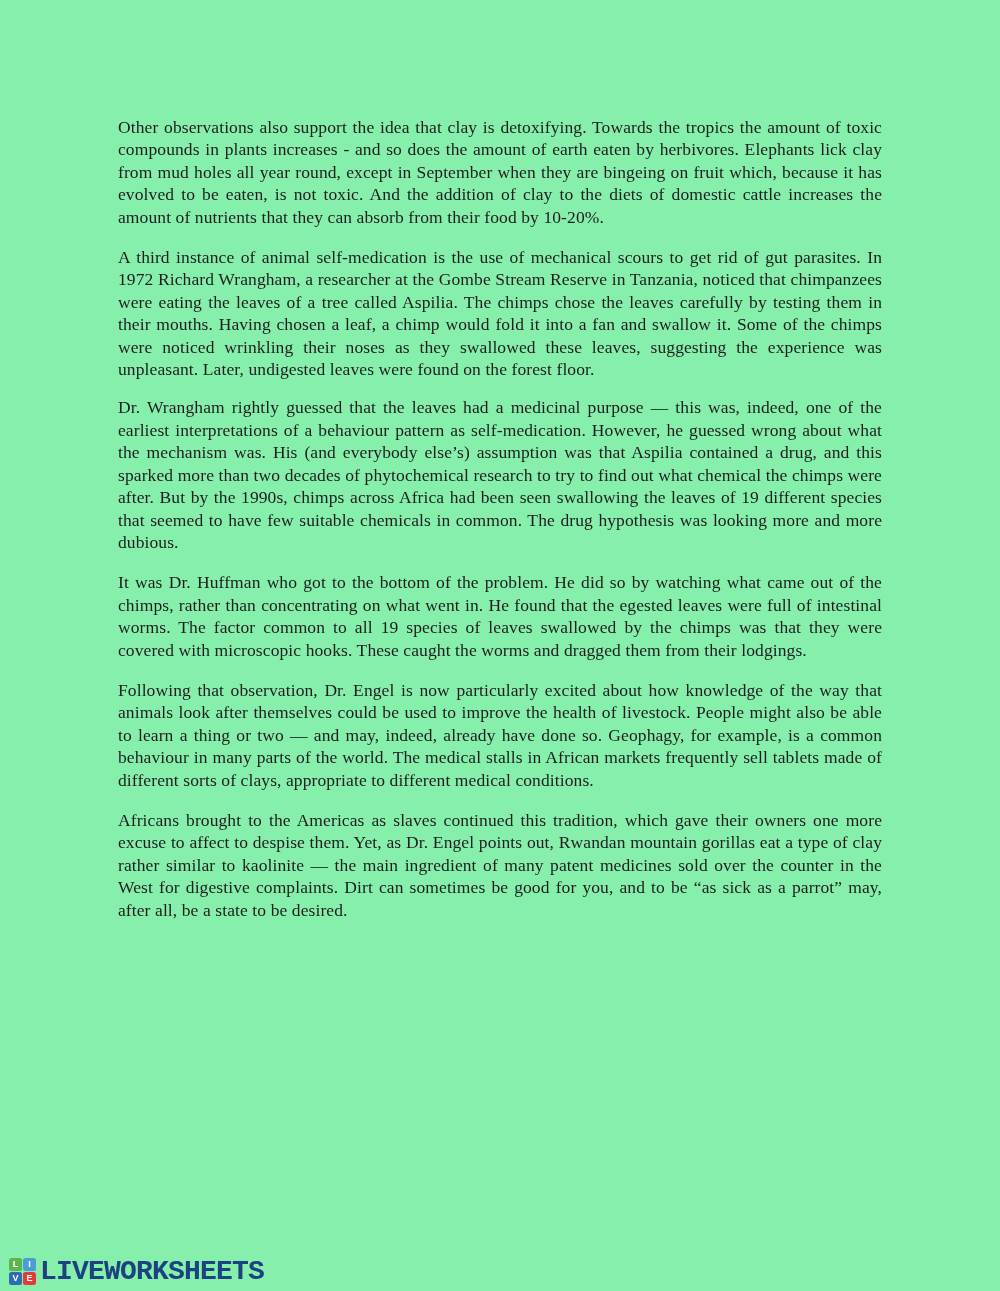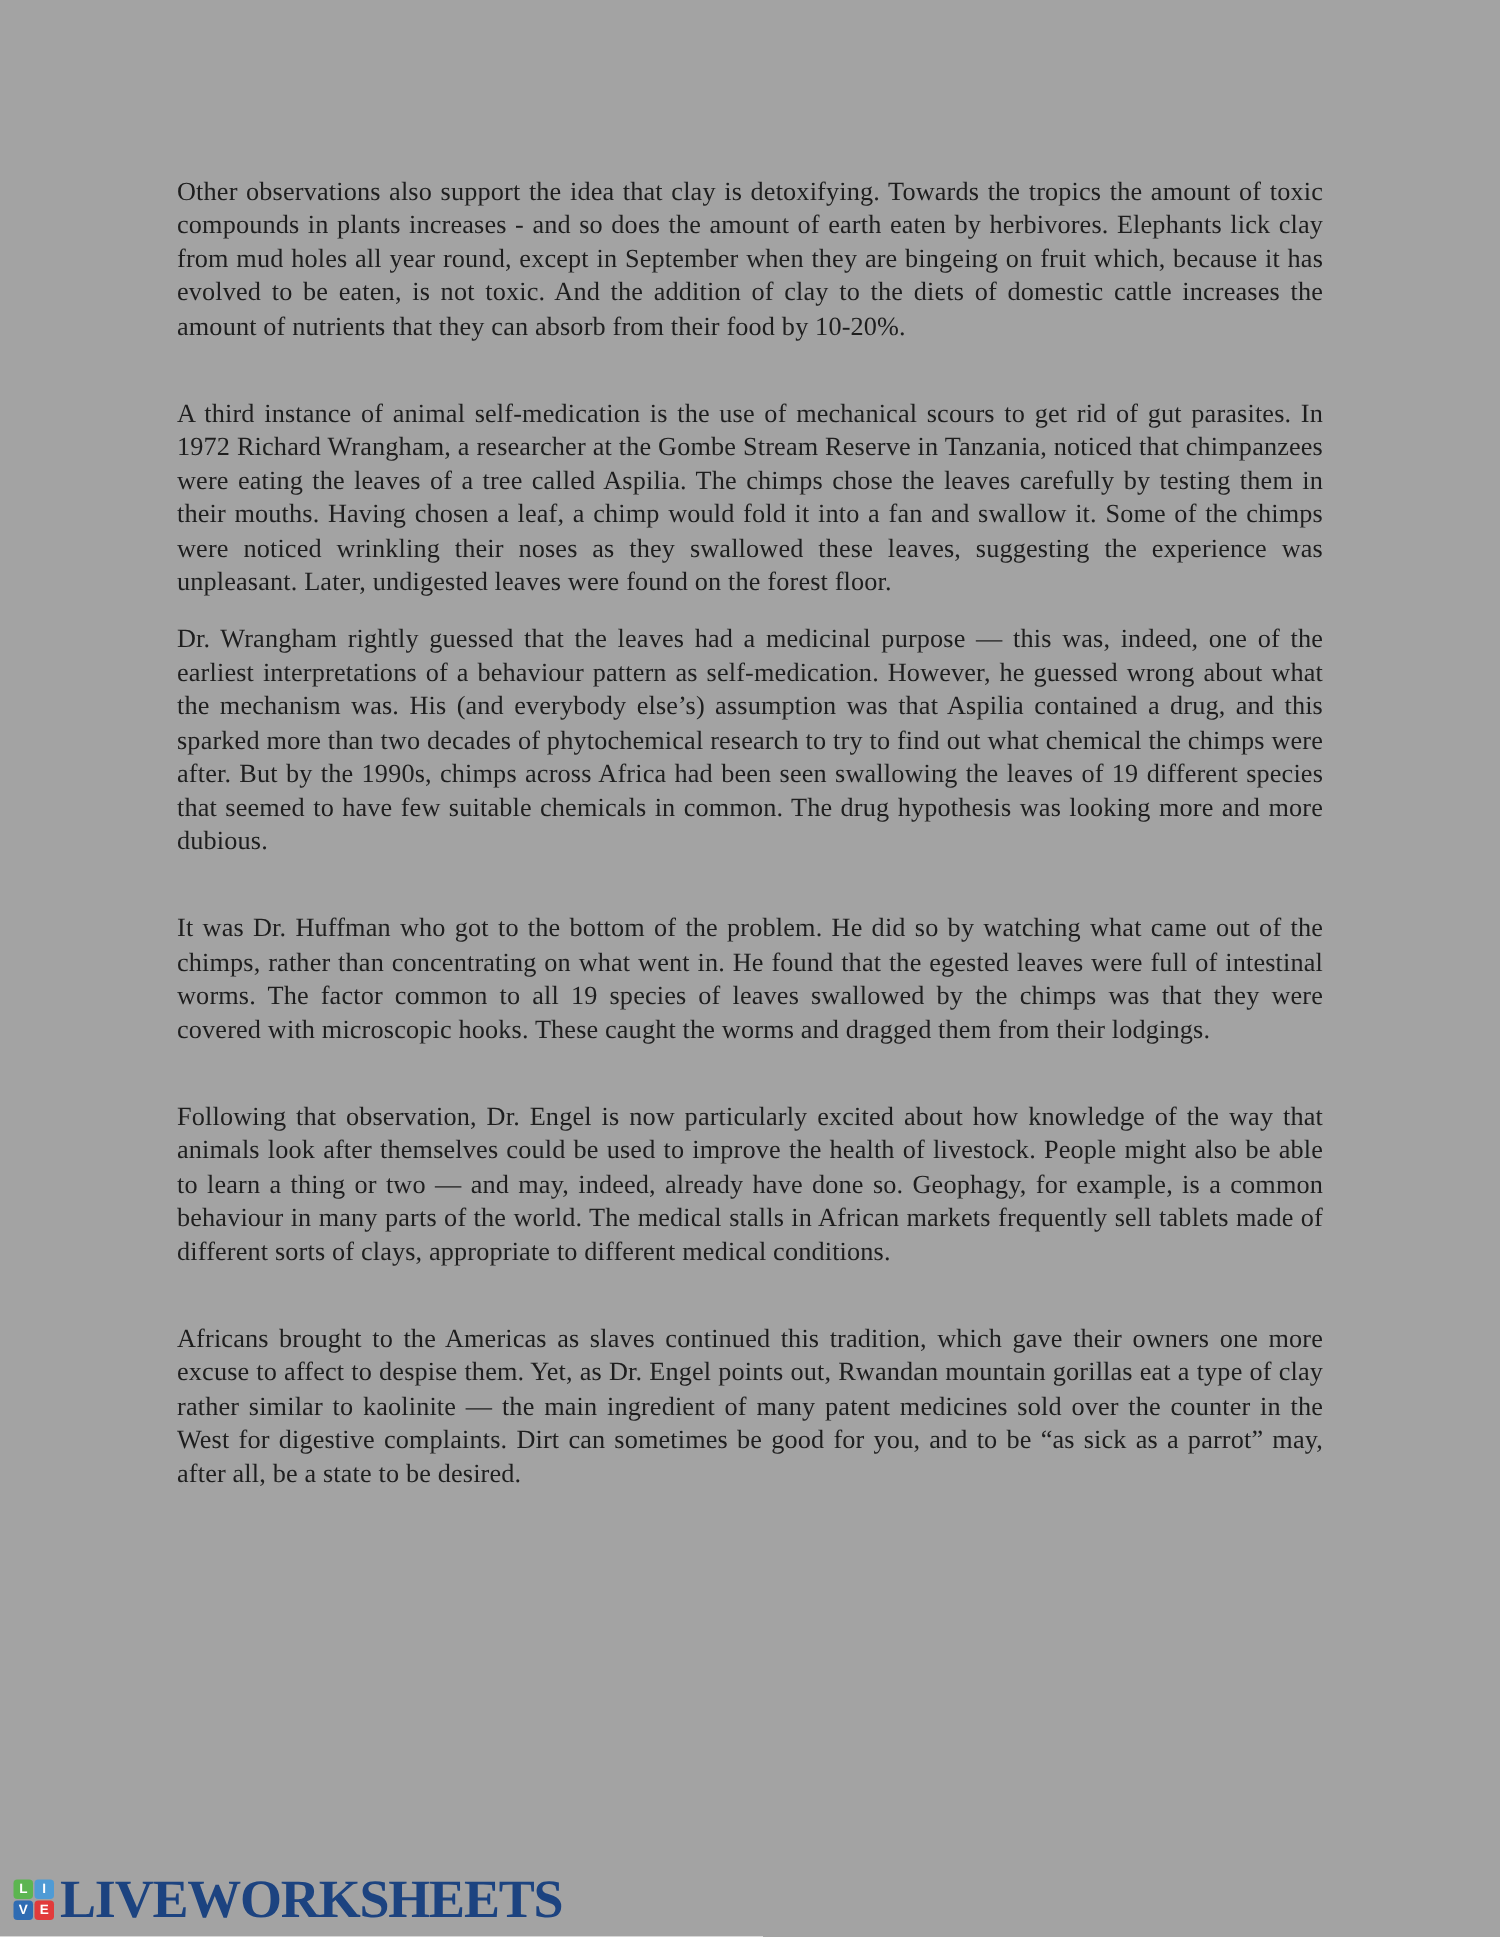--- a/index.html
+++ b/index.html
@@ -1,38 +1,38 @@
 <!DOCTYPE html>
 <html><head>
 <meta charset="utf-8">
 <style>
   * { margin: 0; padding: 0; box-sizing: border-box; }
   html, body { background: #ffffff; }
   .page {
     position: relative;
     width: 1000px;
     height: 1291px;
-    background: #a3a3a3;
+    background: #86efac;
     overflow: hidden;
     font-family: "Liberation Serif", serif;
   }
   .content {
     position: absolute;
     left: 118px;
     top: 116px;
     width: 764px;
   }
   .para {
     font-size: 17.5px;
     line-height: 22.4px;
     color: #1e1e1e;
     text-align: justify;
     letter-spacing: 0.1px;
   }
-  .para + .para { margin-top: 36px; }
+  .para + .para { margin-top: 18px; }
   .para.attached { margin-top: 16px; }
   .footer {
     position: absolute;
     left: 8px;
     bottom: 4px;
     display: flex;
     align-items: center;
     gap: 3px;
   }
   .logo-grid {
@@ -54,23 +54,23 @@
     font-weight: bold;
     font-size: 9px;
     line-height: 13px;
     text-align: center;
   }
   .sq-0 { background: #5cb550; }
   .sq-1 { background: #4f9bd5; }
   .sq-2 { background: #2f6cb3; }
   .sq-3 { background: #e23b3b; }
   .brand-text {
-    font-family: Liberation Serif, serif;
+    font-family: Liberation Mono, monospace;
     font-weight: bold;
-    font-size: 36px;
+    font-size: 28px;
     letter-spacing: -0.8px;
     color: #1c4380;
   }
 </style>
 </head>
 <body>
 
 <div class="page">
 
   <div class="content">

